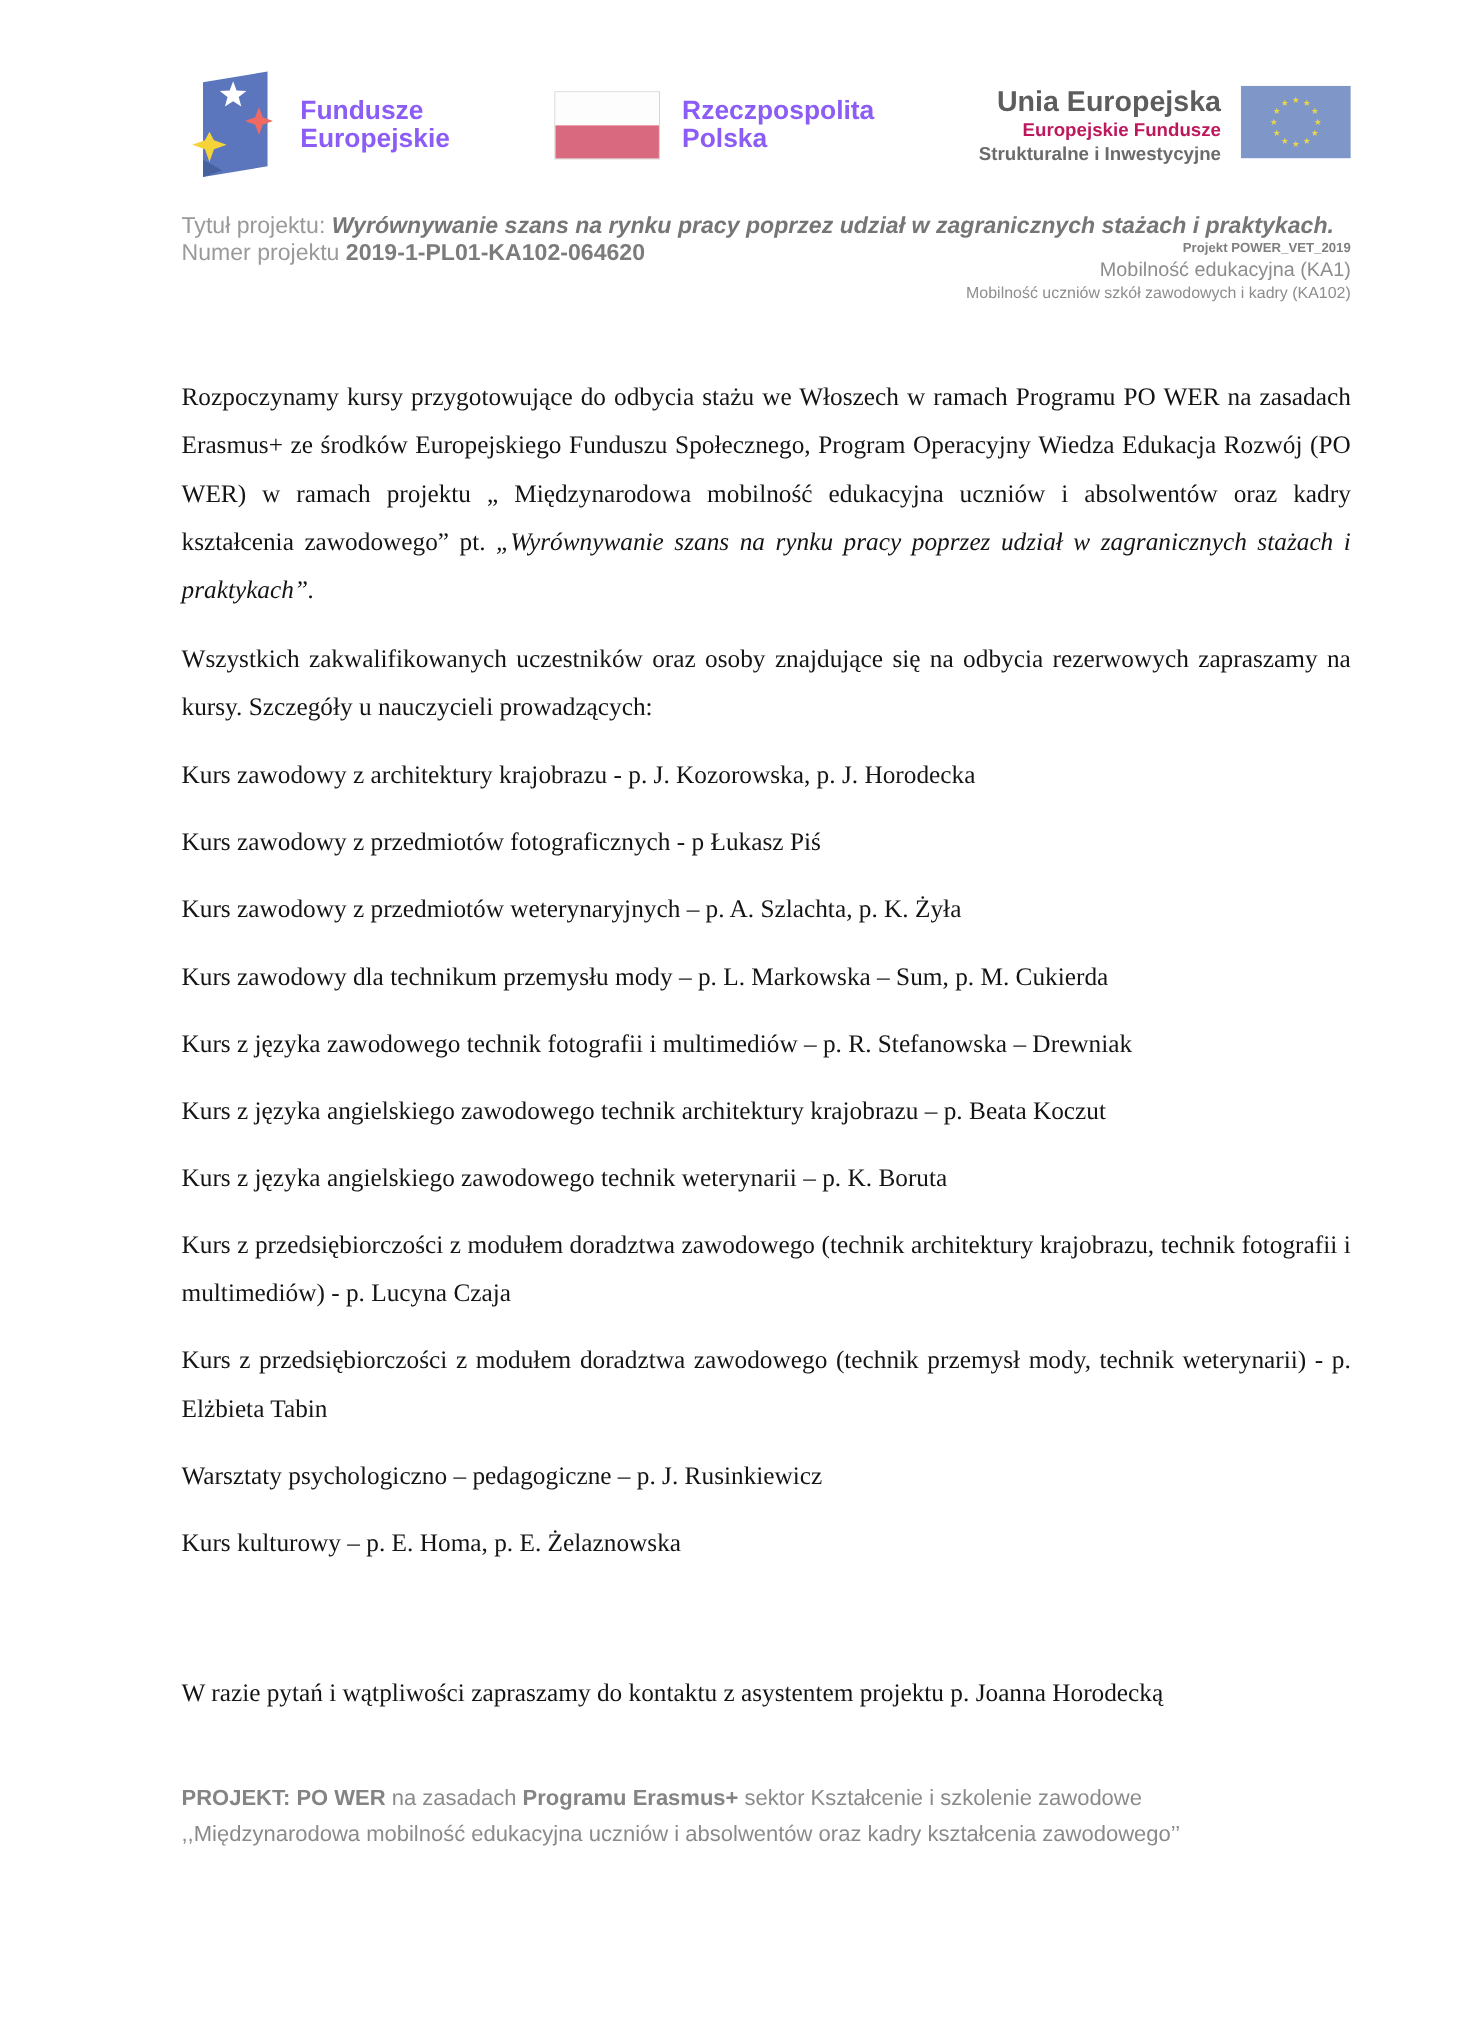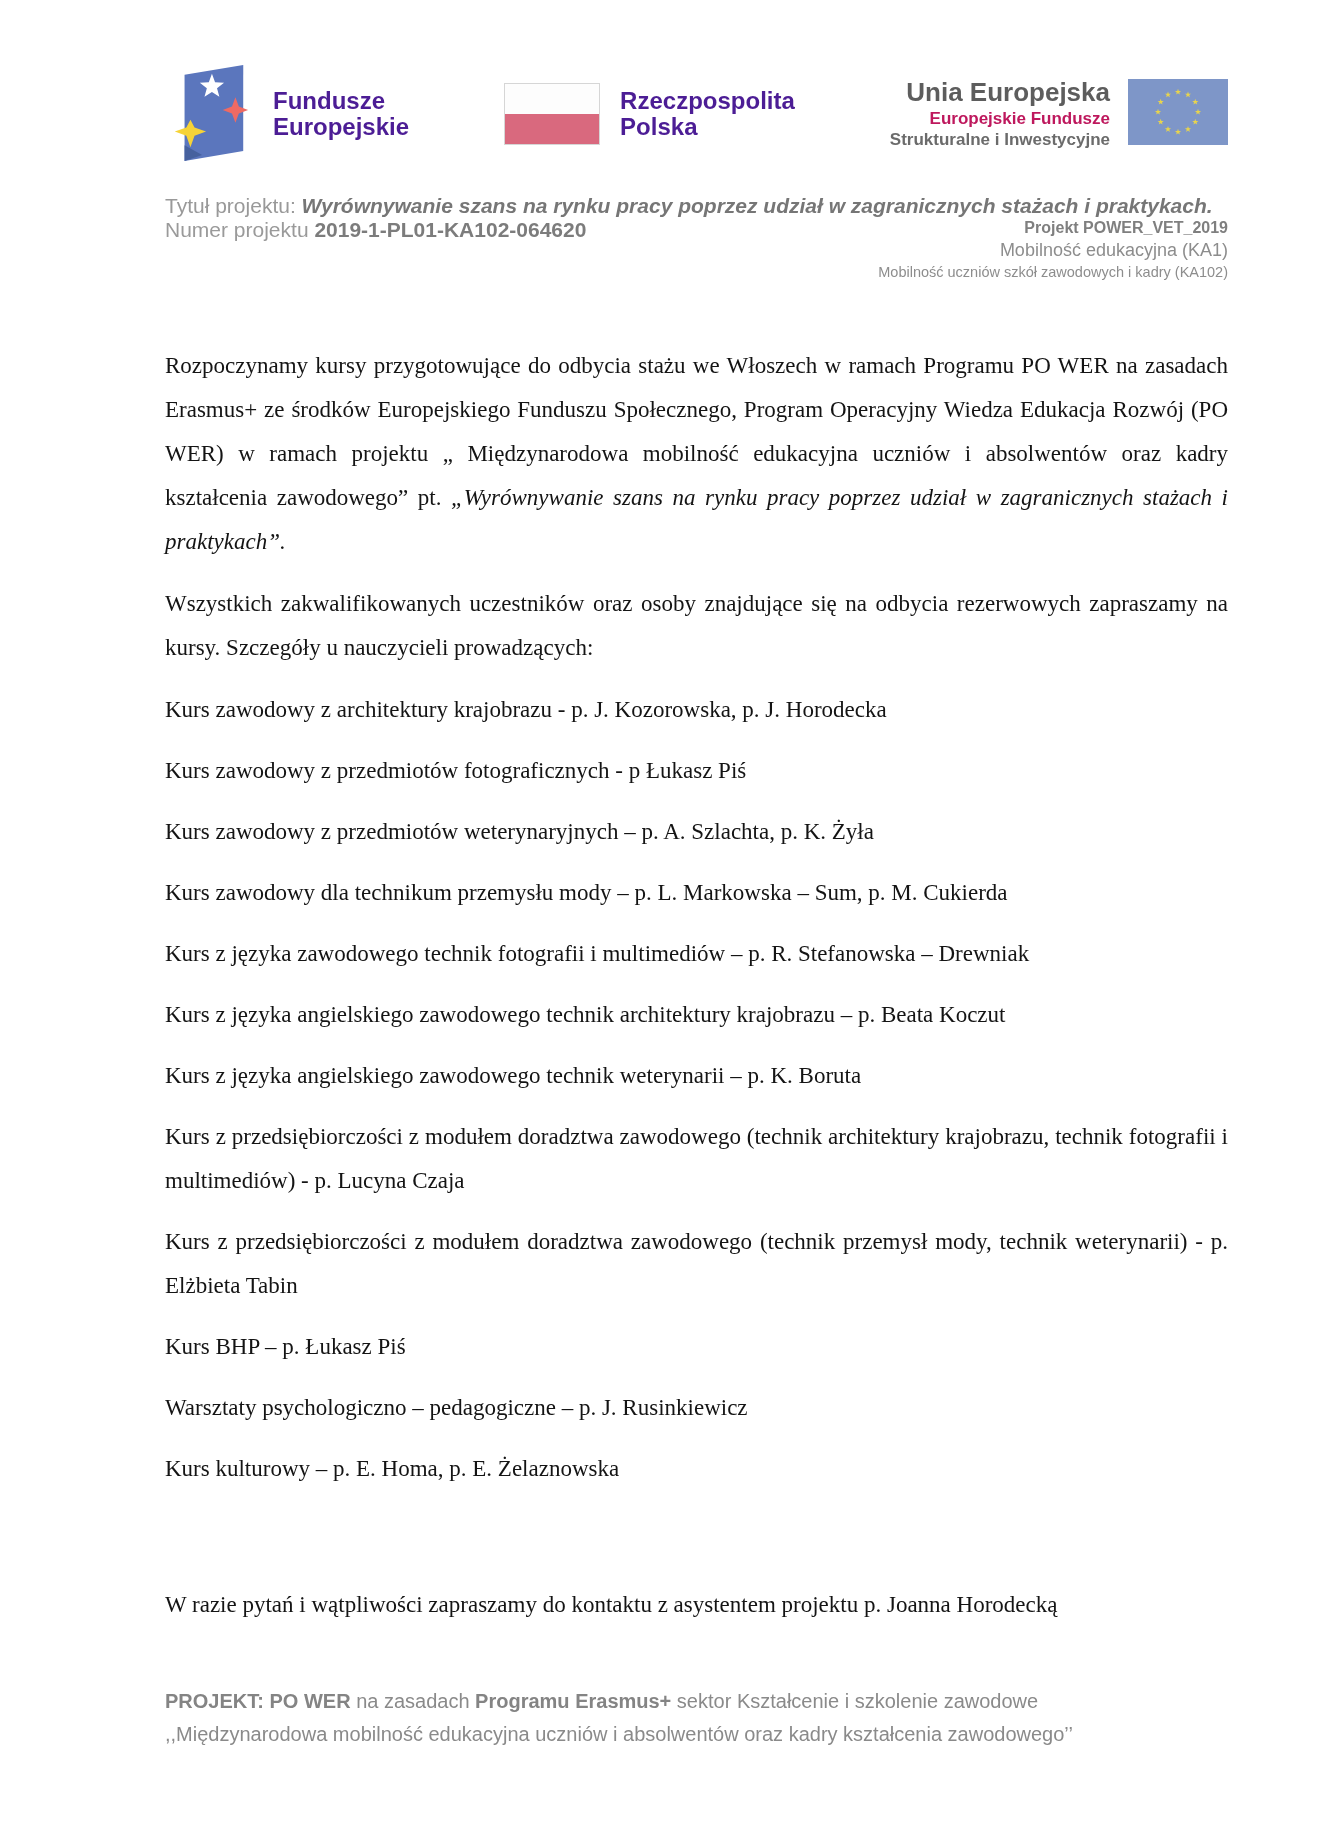--- a/index.html
+++ b/index.html
@@ -16,21 +16,21 @@
   .content { padding:58px 113px 0 165px; }
 
   
   .logo-row {
     display:flex; align-items:center; justify-content:space-between;
     height:112px;
   }
   .logo { display:flex; align-items:center; }
   .logo-text {
     font-family:"Liberation Sans", sans-serif;
-    font-weight:600; color:#4c1d95;
+    font-weight:600; color:#8b5cf6;
     font-size:24px; line-height:1.1;
     margin-left:20px;
   }
   .poland-flag {
     width:96px; height:62px; border:1px solid #d6d6d6;
     display:flex; flex-direction:column;
   }
   .poland-flag .white { flex:1; background:#fdfdfd; }
   .poland-flag .red   { flex:1; background:#d9697e; }
   .logo-eu { display:flex; align-items:center; }
@@ -51,21 +51,21 @@
   .title-line .title-italic {
     font-style:italic; font-weight:700; color:#767676;
   }
   .number-row {
     display:flex; justify-content:space-between; align-items:flex-start;
     font-family:"Liberation Sans", sans-serif;
   }
   .number-left { font-size:21px; color:#9a9a9a; }
   .number-left .num { font-weight:700; color:#7c7c7c; }
   .meta-right { text-align:right; color:#8d8d8d; }
-  .meta-right .m1 { font-size:16px; font-weight:700; color:#7f7f7f; line-height:1.3; }
+  .meta-right .m1 { font-size:12px; font-weight:700; color:#7f7f7f; line-height:1.3; }
   .meta-right .m2 { font-size:18px; line-height:1.3; }
   .meta-right .m3 { font-size:14.5px; line-height:1.4; }
 
   
   .body-text { margin-top:62px; font-size:23px; color:#141414; }
   .body-text p { text-align:justify; line-height:44px; }
   p.intro { margin-bottom:18px; }
   p.invite { margin-bottom:18px; }
   p.course { margin-bottom:17px; }
   .italic { font-style:italic; }
@@ -162,21 +162,20 @@
 
       <p class="course">Kurs zawodowy z architektury krajobrazu - p. J. Kozorowska, p. J. Horodecka</p>
       <p class="course">Kurs zawodowy z przedmiotów fotograficznych - p Łukasz Piś</p>
       <p class="course">Kurs zawodowy z przedmiotów weterynaryjnych – p. A. Szlachta, p. K. Żyła</p>
       <p class="course">Kurs zawodowy dla technikum przemysłu mody – p. L. Markowska – Sum, p. M. Cukierda</p>
       <p class="course">Kurs z języka zawodowego technik fotografii i multimediów  – p. R. Stefanowska – Drewniak</p>
       <p class="course">Kurs z języka angielskiego zawodowego technik architektury krajobrazu – p. Beata Koczut</p>
       <p class="course">Kurs z języka angielskiego zawodowego technik weterynarii – p. K. Boruta</p>
       <p class="course">Kurs z przedsiębiorczości z modułem doradztwa zawodowego (technik architektury krajobrazu, technik fotografii i multimediów) -  p. Lucyna Czaja</p>
       <p class="course">Kurs z przedsiębiorczości z modułem doradztwa zawodowego (technik przemysł mody, technik weterynarii) -  p. Elżbieta Tabin</p>
-      <p class="course">Kurs BHP – p. Łukasz Piś</p>
       <p class="course">Warsztaty psychologiczno – pedagogiczne – p. J. Rusinkiewicz</p>
       <p class="course">Kurs kulturowy – p. E. Homa, p. E. Żelaznowska</p>
 
       <p class="contact">W razie pytań i wątpliwości zapraszamy do kontaktu z asystentem projektu p. Joanna Horodecką</p>
     </div>
 
     <div class="footer">
       <p><b>PROJEKT: PO WER</b><span> na zasadach </span><b>Programu Erasmus+</b><span> sektor Kształcenie i szkolenie zawodowe</span><br><span>,,Międzynarodowa mobilność edukacyjna uczniów i absolwentów oraz kadry kształcenia zawodowego’’</span><br><br></p>
     </div>
 

